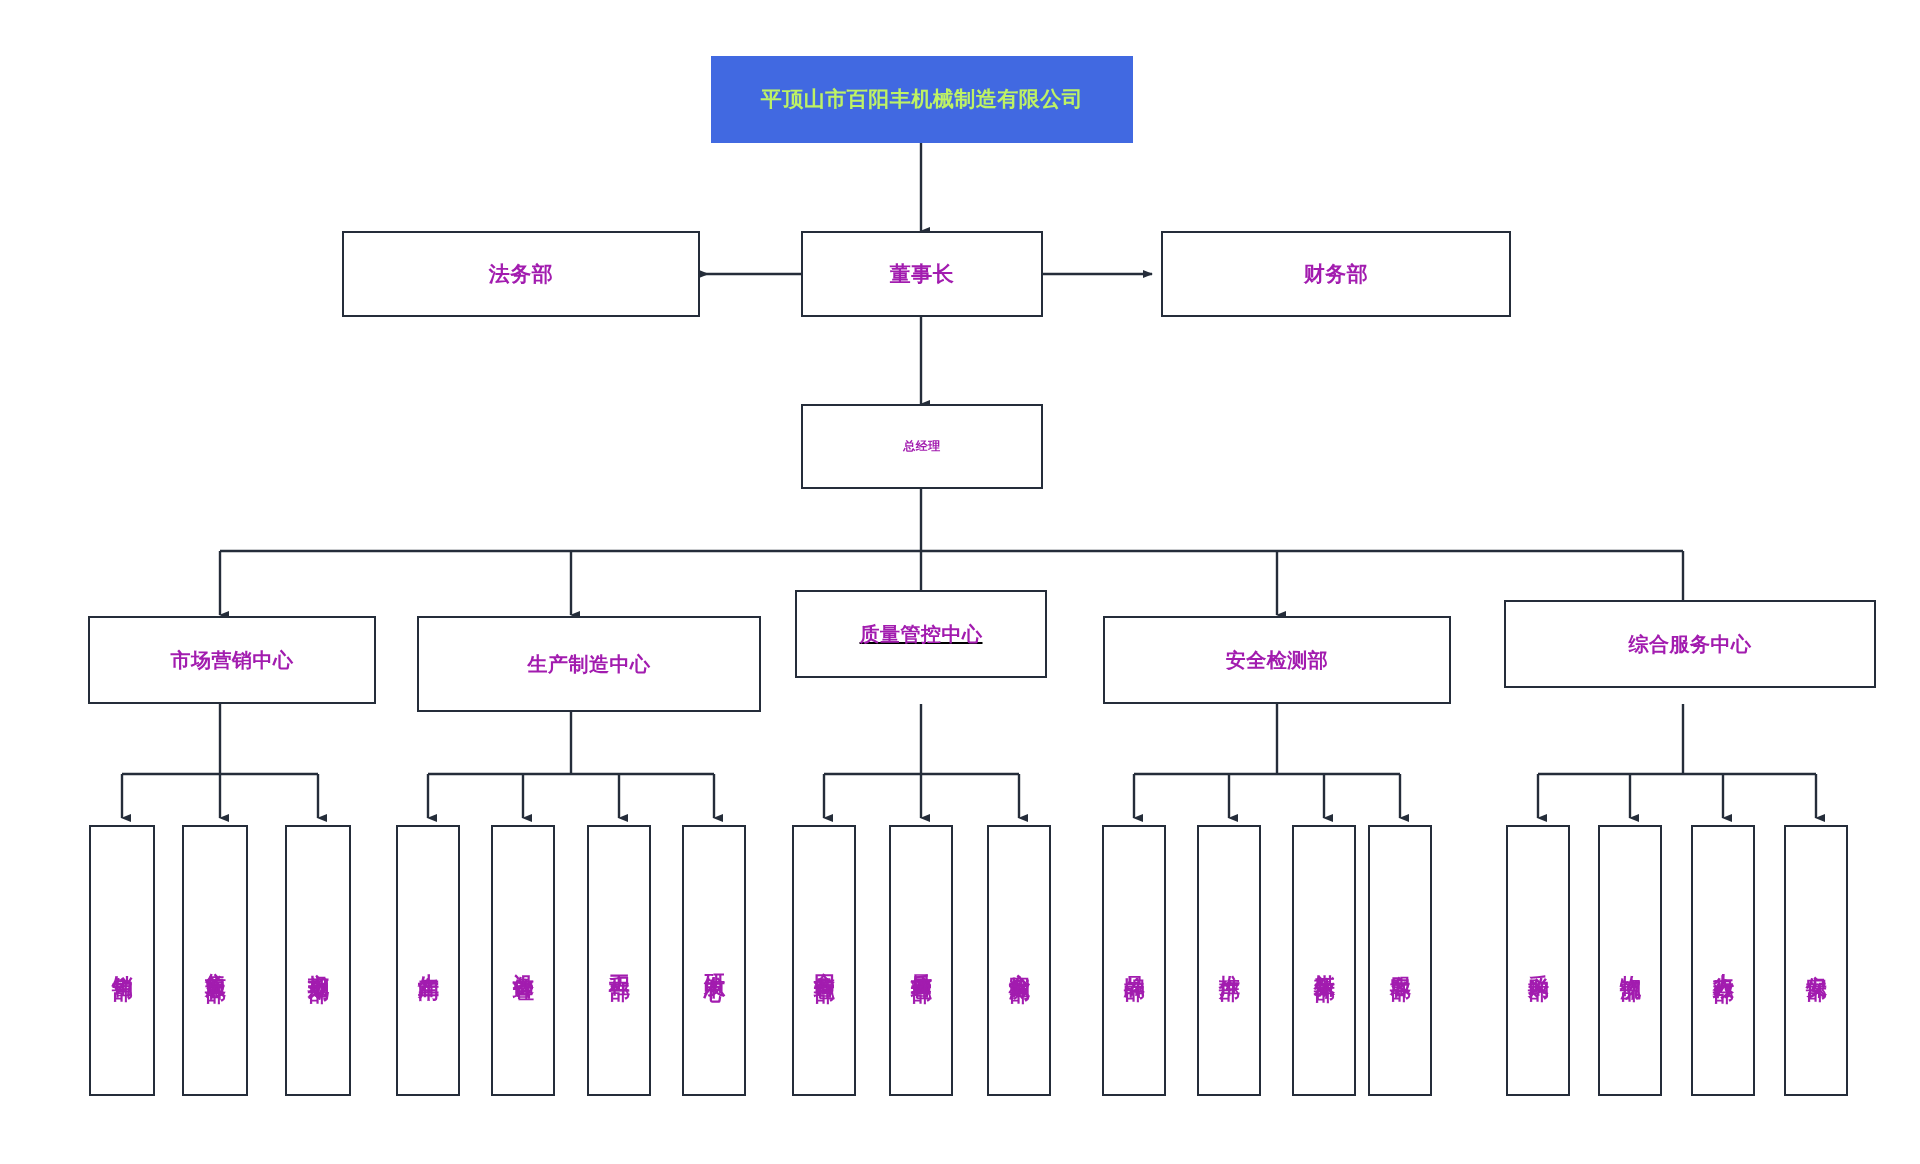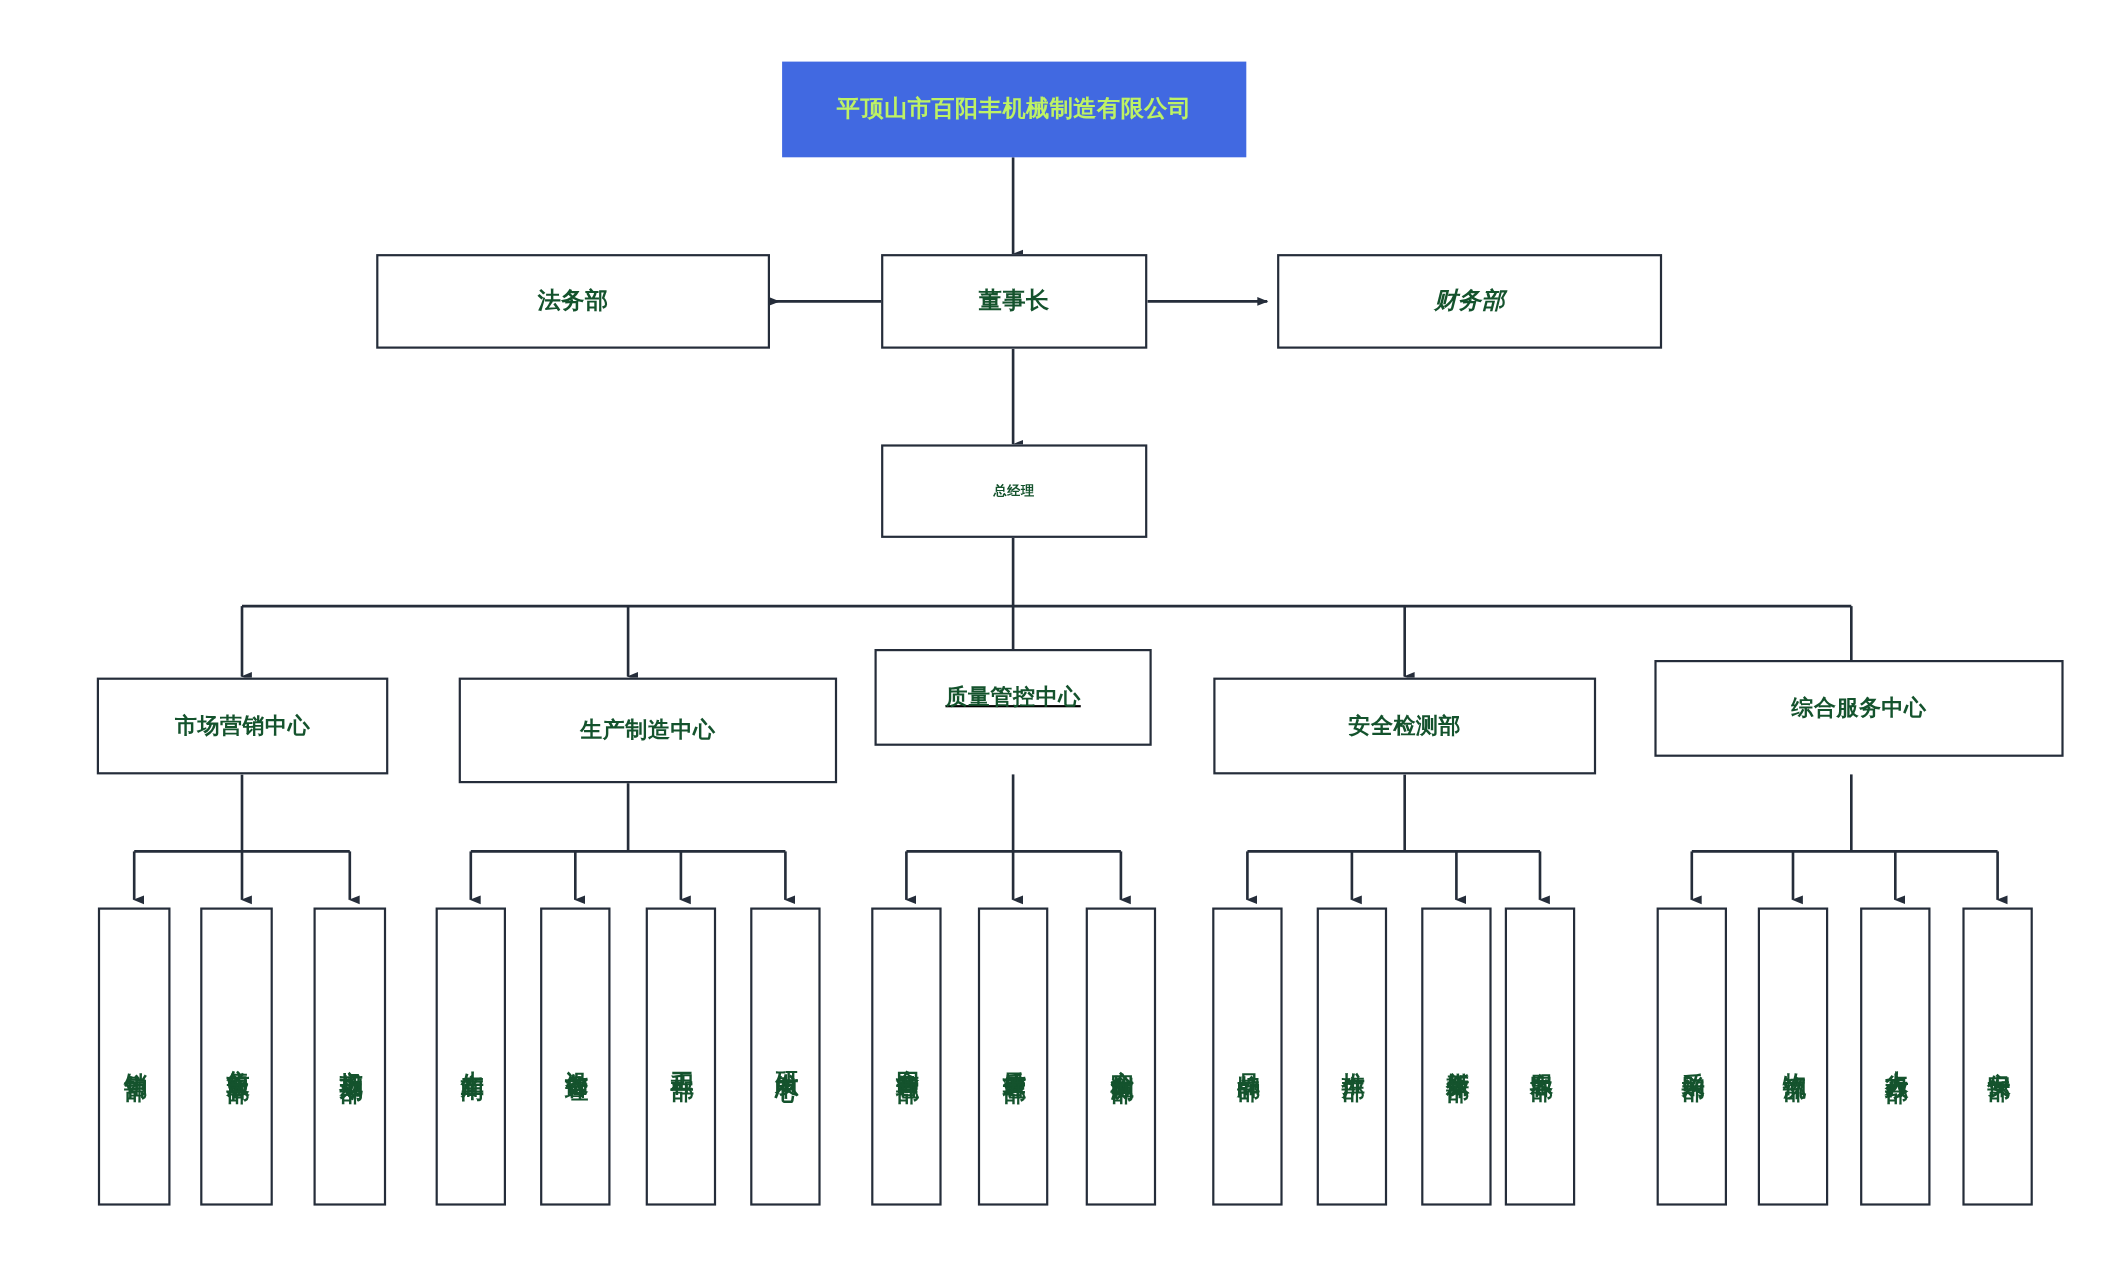--- a/index.html
+++ b/index.html
@@ -35,21 +35,21 @@
     align-items: center;
     justify-content: center;
     text-align: center;
   }
   .node-box.root {
     background: #4169e1;
     border: none;
   }
   .node-label {
     font-weight: bold;
-    color: #14532d;
+    color: #a21caf;
     line-height: 1.25;
     letter-spacing: 0.5px;
   }
   .node-box.root .node-label {
     color: #bef264;
     font-size: 21px;
   }
   .node-label.lvl1 { font-size: 21px; }
   .node-label.lvl2 { font-size: 12px; }
   .node-label.lvl3 { font-size: 20px; }
@@ -137,29 +137,29 @@
   </div>
 
   <div class="node-box" style="left:342px; top:231px; width:358px; height:86px;">
     <span class="node-label lvl1">法务部</span>
   </div>
 
   <div class="node-box" style="left:801px; top:231px; width:242px; height:86px;">
     <span class="node-label lvl1">董事长</span>
   </div>
 
-  <div class="node-box" style="left:1161px; top:231px; width:350px; height:86px;font-style:italic;">
+  <div class="node-box" style="left:1161px; top:231px; width:350px; height:86px;">
     <span class="node-label lvl1">财务部</span>
   </div>
 
   <div class="node-box" style="left:801px; top:404px; width:242px; height:85px;">
     <span class="node-label lvl2">总经理</span>
   </div>
 
-  <div class="node-box" style="left:88px; top:616px; width:265px; height:88px;">
+  <div class="node-box" style="left:88px; top:616px; width:288px; height:88px;">
     <span class="node-label lvl3">市场营销中心</span>
   </div>
 
   <div class="node-box" style="left:417px; top:616px; width:344px; height:96px;">
     <span class="node-label lvl3">生产制造中心</span>
   </div>
 
   <div class="node-box" style="left:795px; top:590px; width:252px; height:88px;text-decoration:underline;">
     <span class="node-label lvl3">质量管控中心</span>
   </div>

